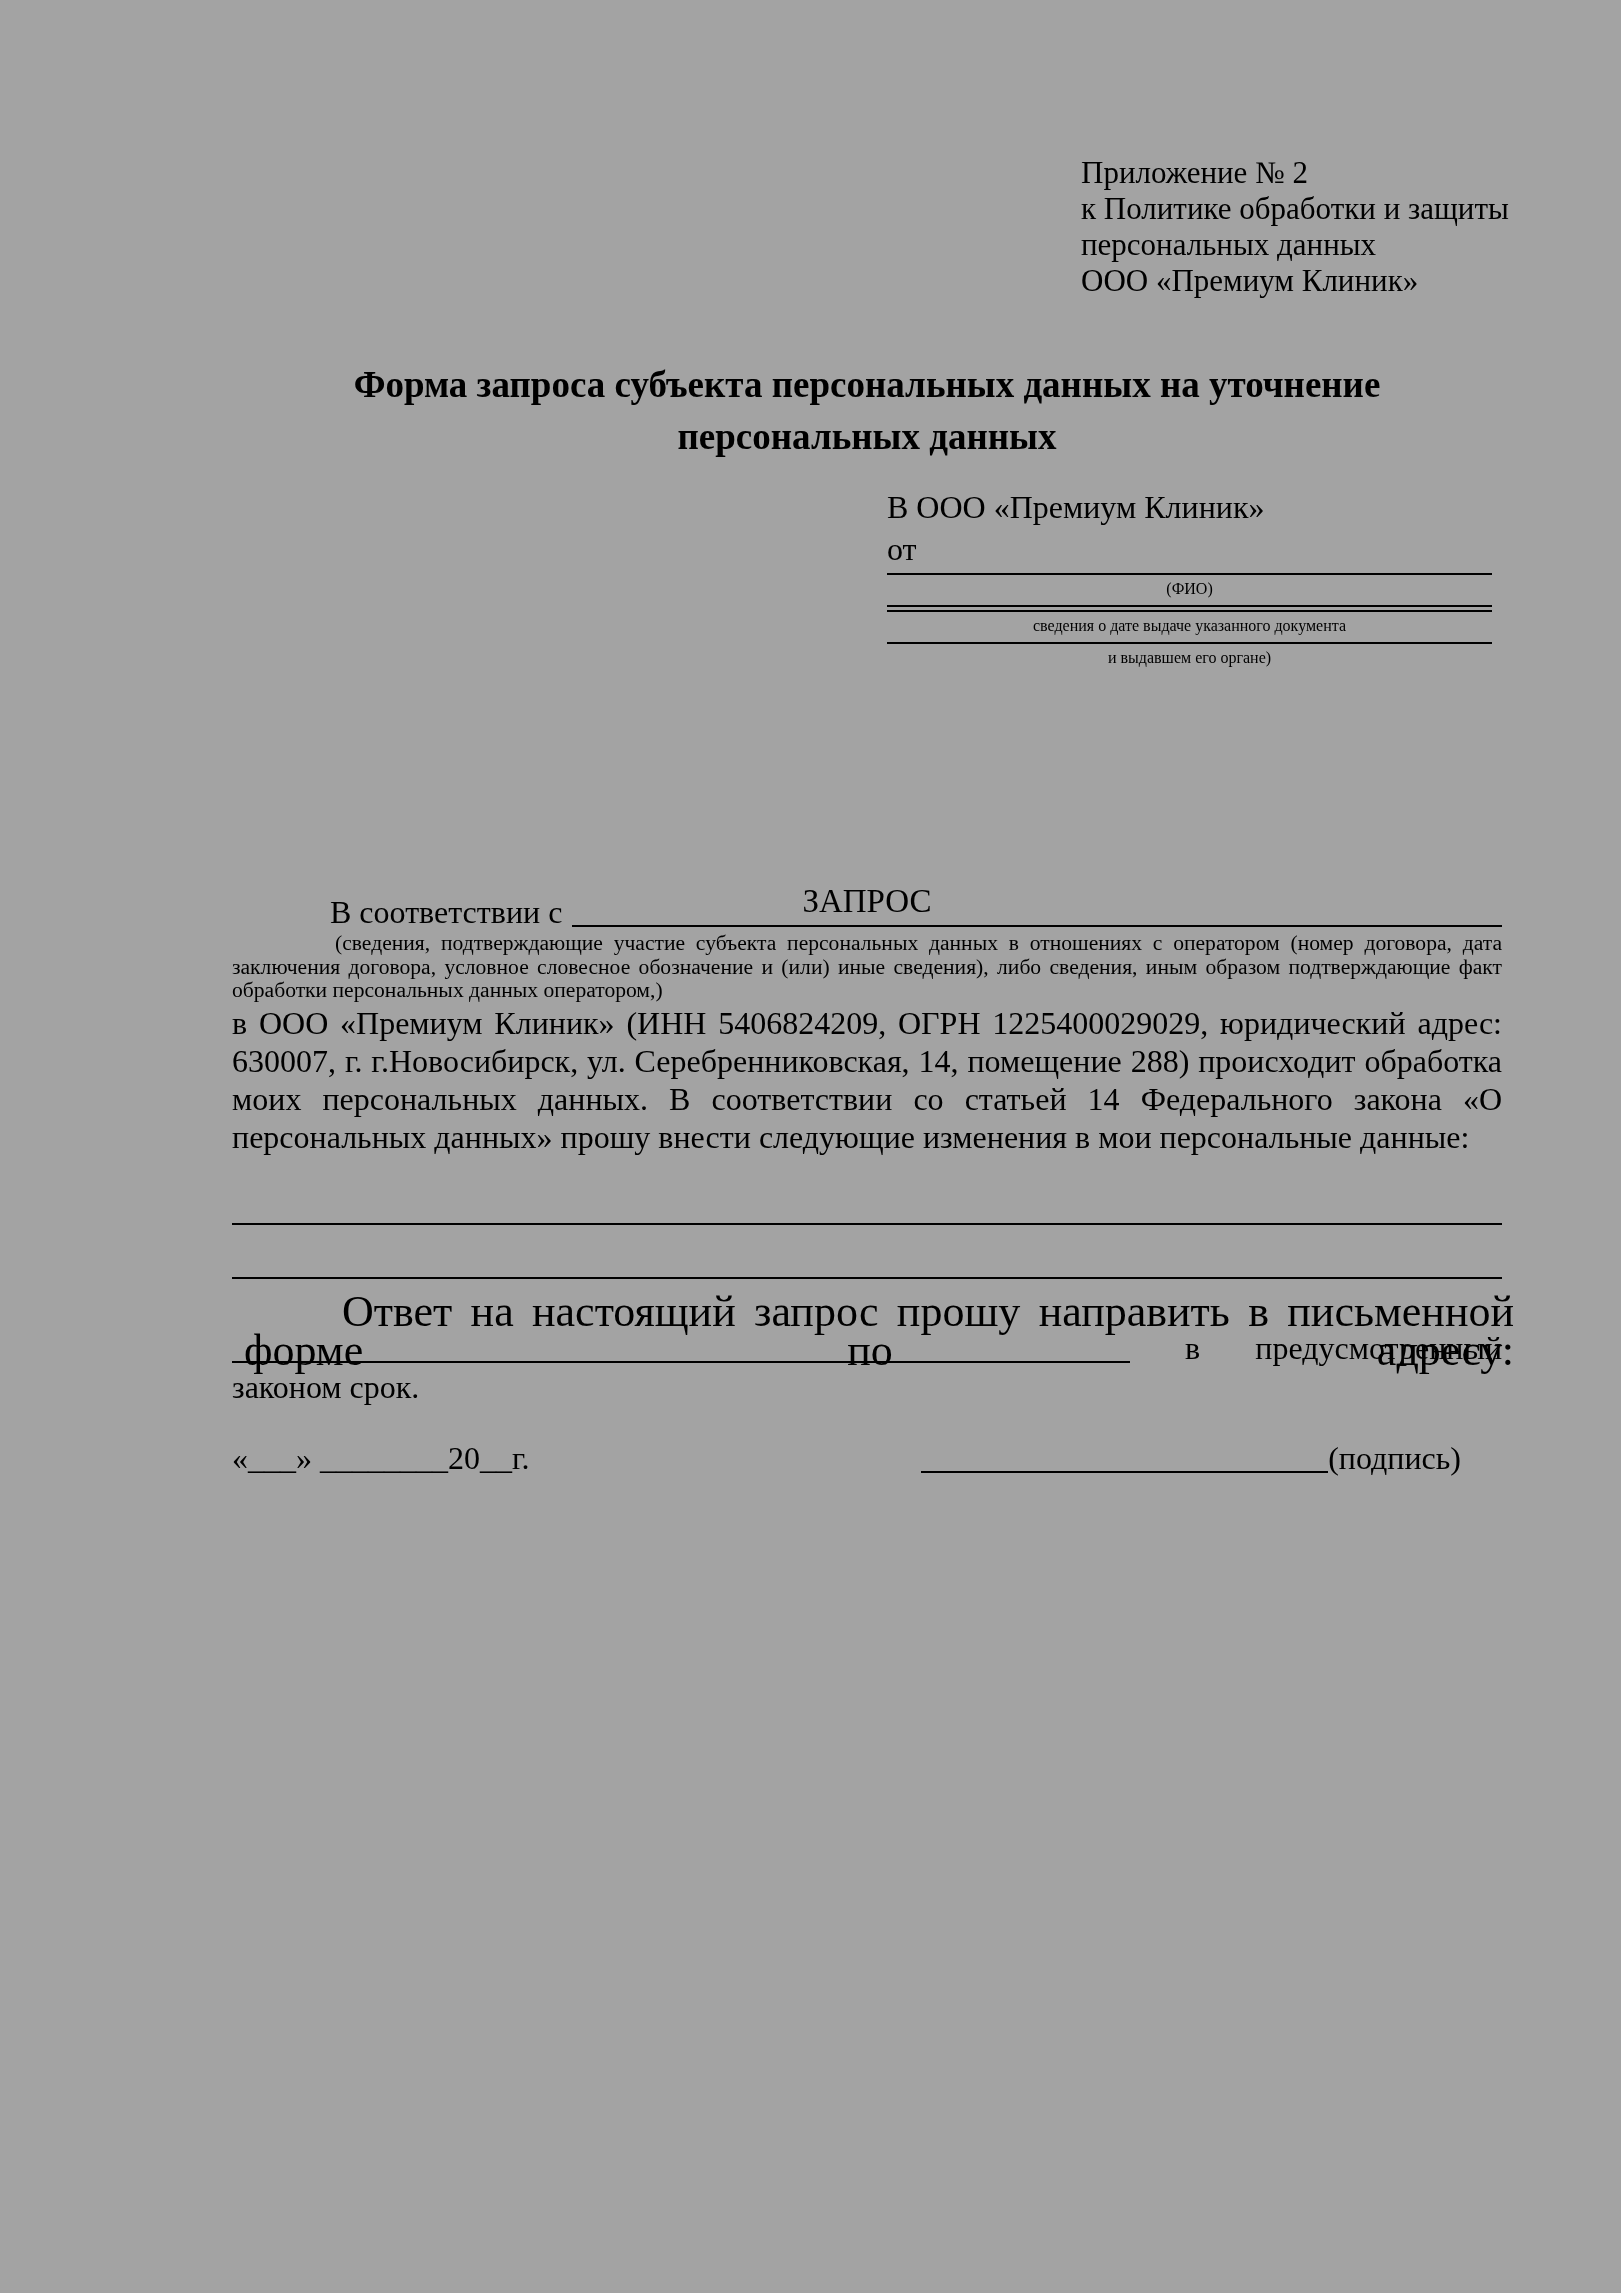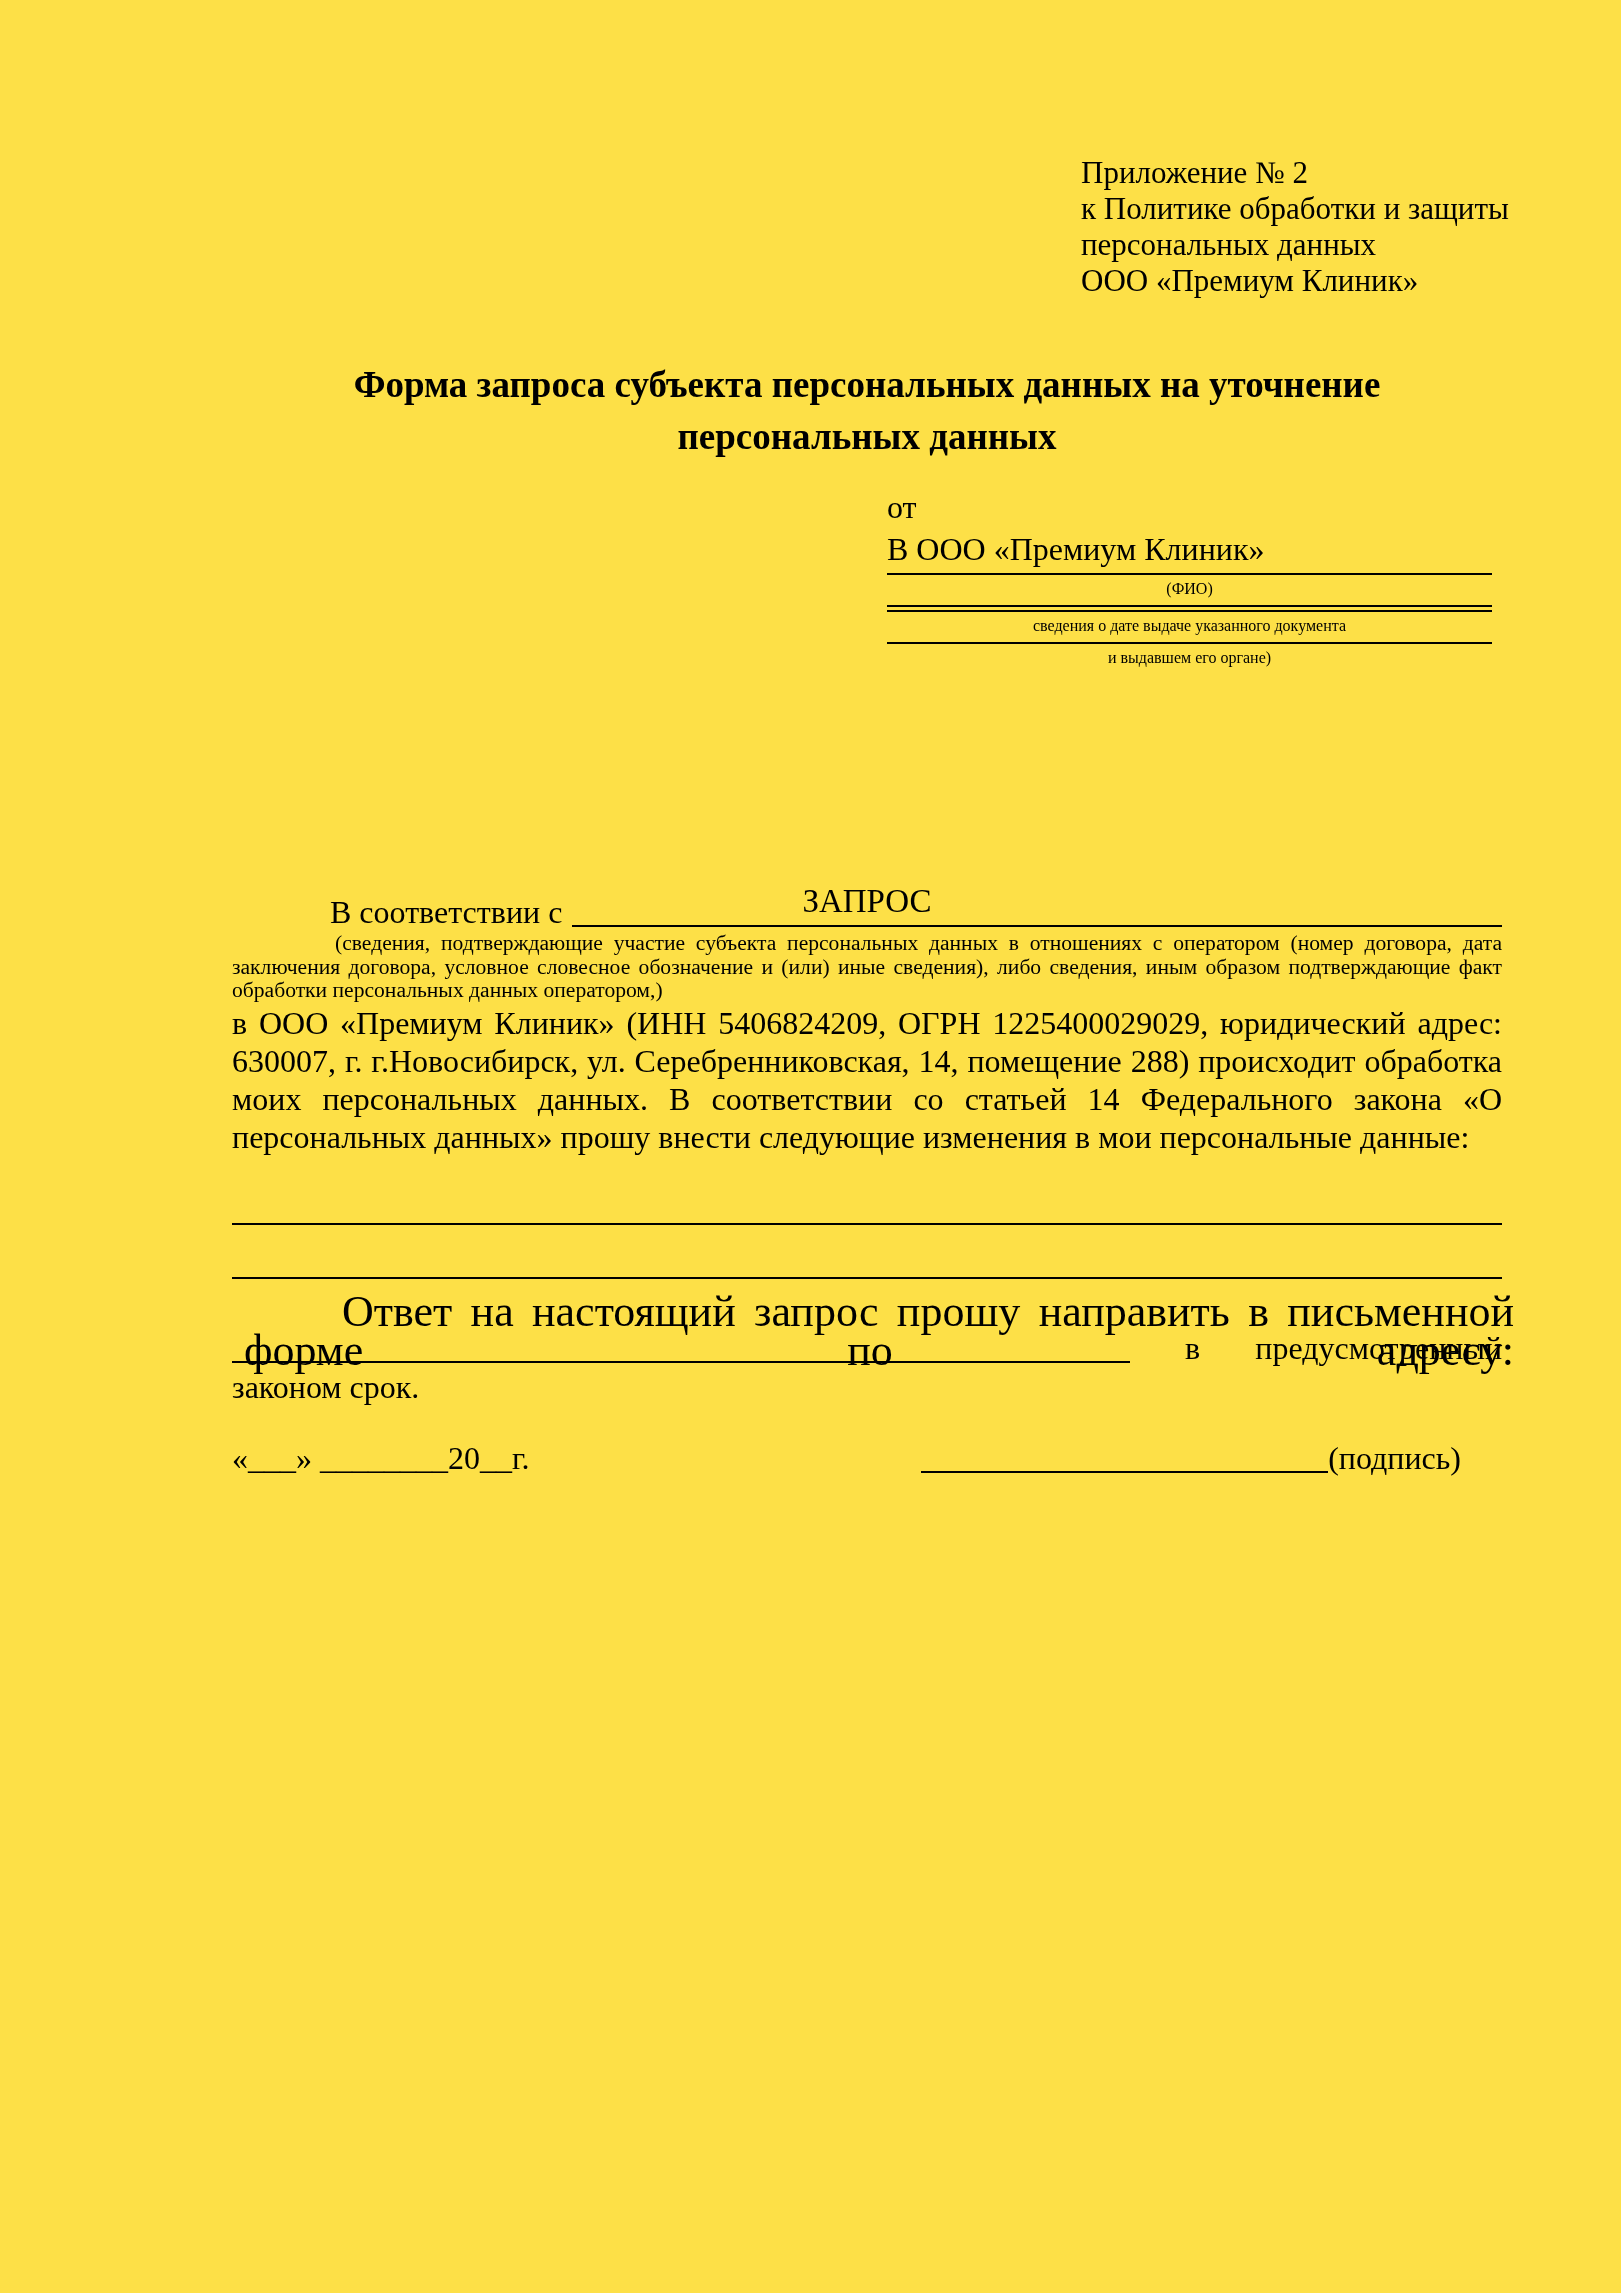--- a/index.html
+++ b/index.html
@@ -1,19 +1,19 @@
 <!DOCTYPE html>
 <html><head>
 <meta charset="utf-8">
 <style>
   html,body{margin:0;padding:0;background:#8a8a8a;}
   .page{
     position:relative;
     width:1621px;height:2294px;
-    background:#fde047;
+    background:#a3a3a3;
     font-family:"Liberation Serif","DejaVu Serif",serif;
     color:#000;
     margin:0 auto;
     overflow:hidden;
   }
   .abs{position:absolute;}
   
   .header-note{left:1081px;top:155px;font-size:31px;line-height:36px;white-space:nowrap;}
   
   .doc-title{left:232px;top:359px;width:1270px;text-align:center;font-weight:bold;font-size:37px;line-height:52px;}
@@ -53,22 +53,22 @@
     <div>персональных данных</div>
     <div>ООО «Премиум Клиник»</div>
   </div>
 
   <div class="abs doc-title">
     <div>Форма запроса субъекта персональных данных на уточнение</div>
     <div>персональных данных</div>
   </div>
 
   <div class="abs addressee">
+    <div>В ООО «Премиум Клиник»</div>
     <div>от</div>
-    <div>В ООО «Премиум Клиник»</div>
     <div class="rule"></div>
     <div class="cap">(ФИО)</div>
     <div class="rule cap-gap"></div>
     <div class="rule cap-gap"></div>
     <div class="cap">сведения о дате выдаче указанного документа</div>
     <div class="rule cap-gap"></div>
     <div class="cap">и выдавшем его органе)</div>
   </div>
 
   <div class="abs zapros">ЗАПРОС</div>

